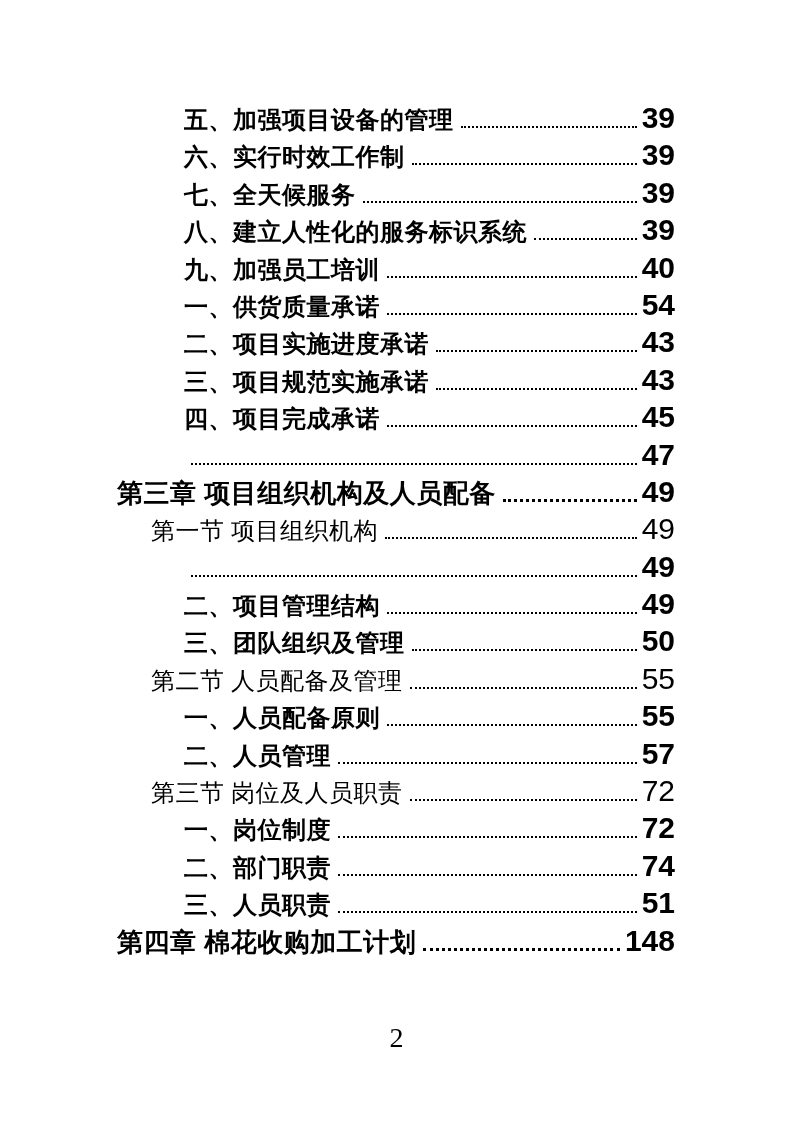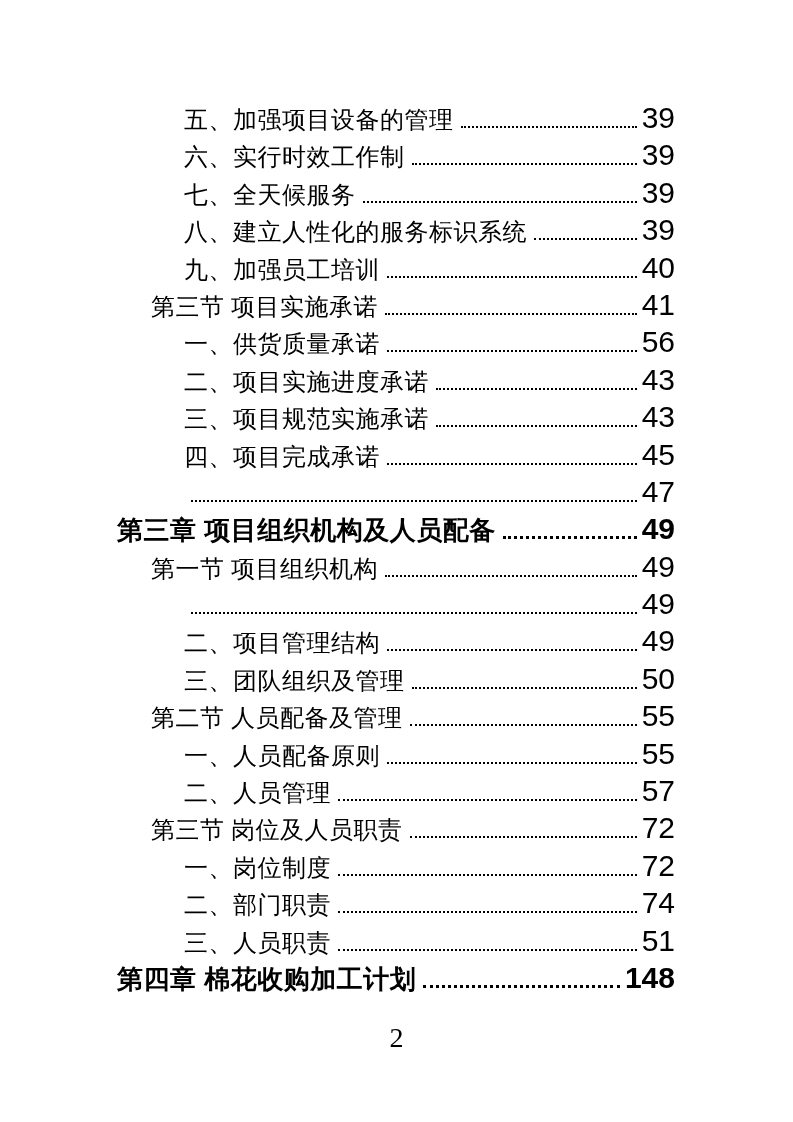--- a/index.html
+++ b/index.html
@@ -64,20 +64,21 @@
     border-bottom-width: 3px;
   }
   .level-chapter .toc-page {
     font-weight: bold;
   }
   .level-section {
     padding-left: 34px;
   }
   .level-item {
     padding-left: 67px;
+    font-weight: bold;
   }
   .footer-page-number {
     position: absolute;
     left: 0;
     right: 0;
     top: 1022px;
     text-align: center;
     font-size: 28px;
     font-family: "Liberation Serif", "DejaVu Serif", serif;
     color: #000000;
@@ -106,29 +107,24 @@
       <div class="toc-row level-item">
     <span class="toc-label">八、建立人性化的服务标识系统</span>
     <span class="toc-dots"></span>
     <span class="toc-page">39</span>
   </div>
       <div class="toc-row level-item">
     <span class="toc-label">九、加强员工培训</span>
     <span class="toc-dots"></span>
     <span class="toc-page">40</span>
   </div>
-      <div class="toc-row level-section">
-    <span class="toc-label">第三节 项目实施承诺</span>
-    <span class="toc-dots"></span>
-    <span class="toc-page">41</span>
-  </div>
       <div class="toc-row level-item">
     <span class="toc-label">一、供货质量承诺</span>
     <span class="toc-dots"></span>
-    <span class="toc-page">56</span>
+    <span class="toc-page">54</span>
   </div>
       <div class="toc-row level-item">
     <span class="toc-label">二、项目实施进度承诺</span>
     <span class="toc-dots"></span>
     <span class="toc-page">43</span>
   </div>
       <div class="toc-row level-item">
     <span class="toc-label">三、项目规范实施承诺</span>
     <span class="toc-dots"></span>
     <span class="toc-page">43</span>

